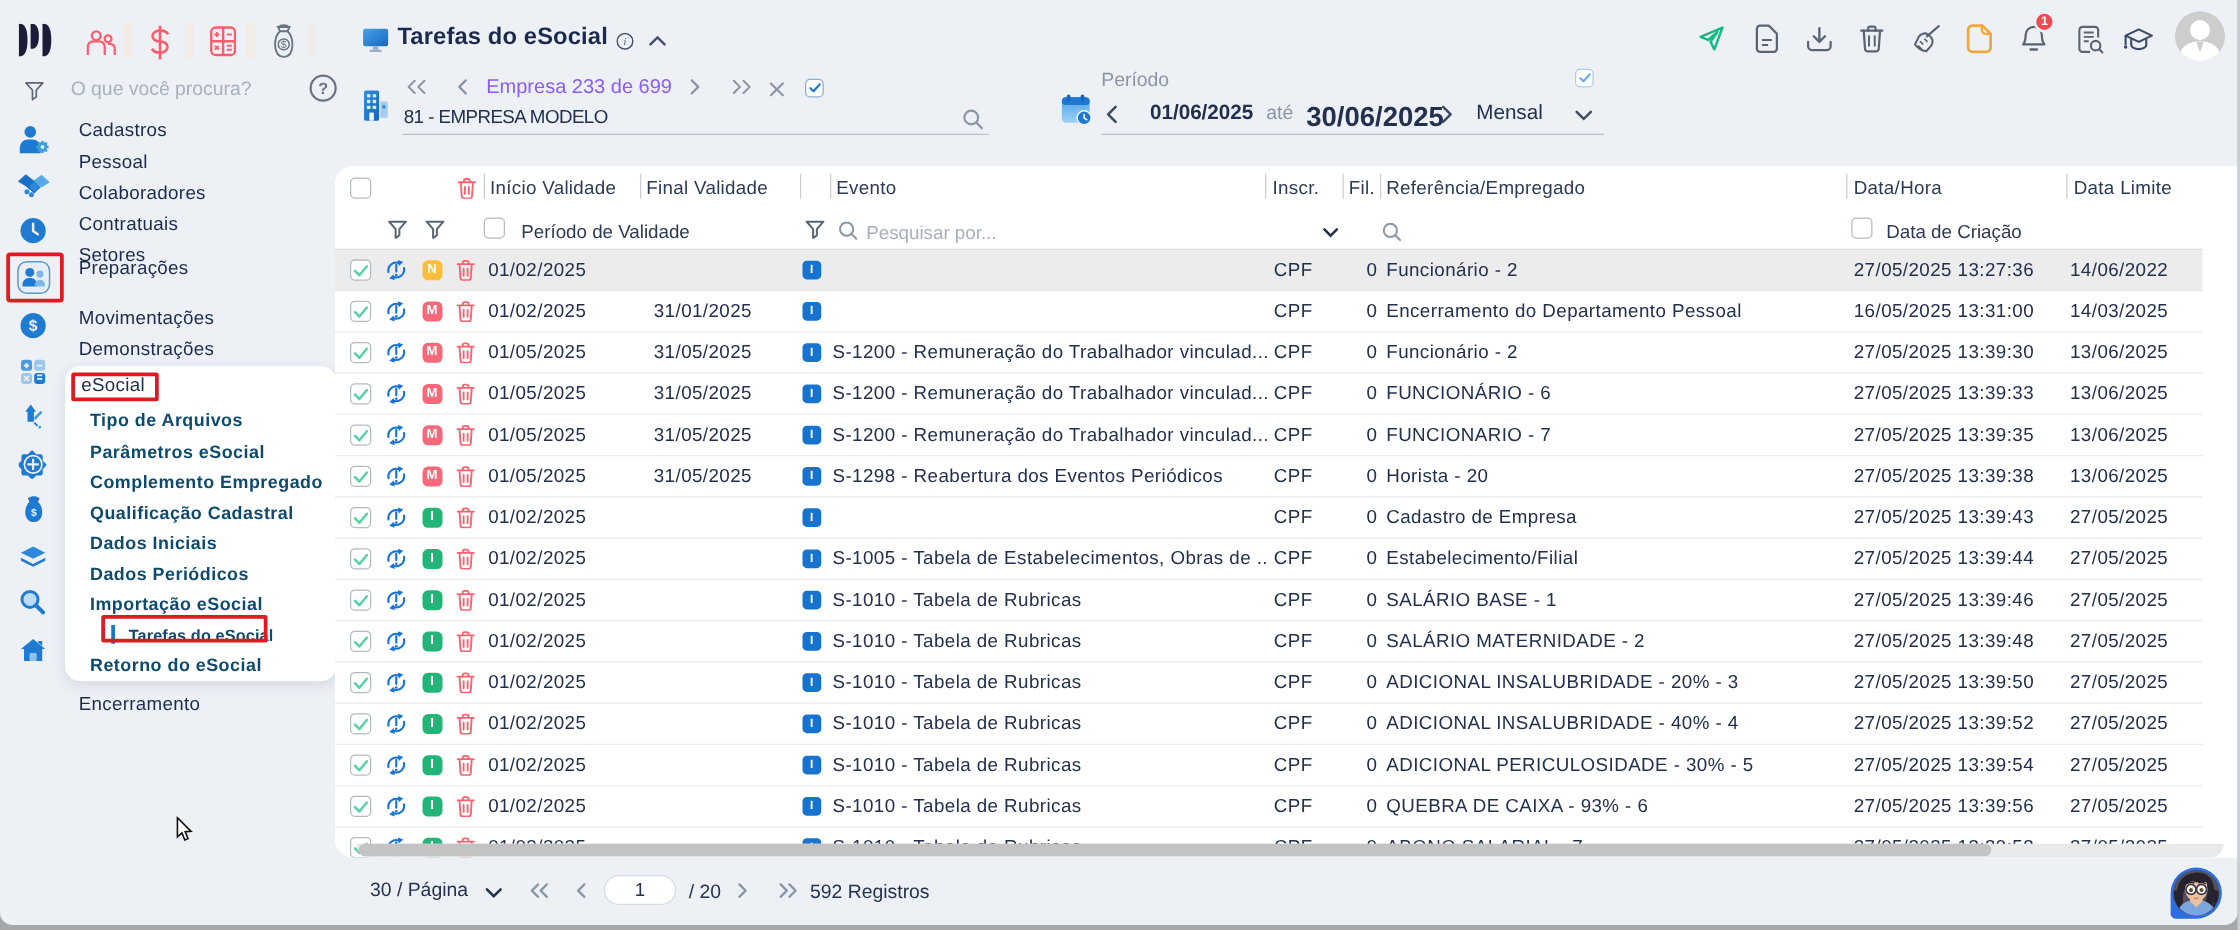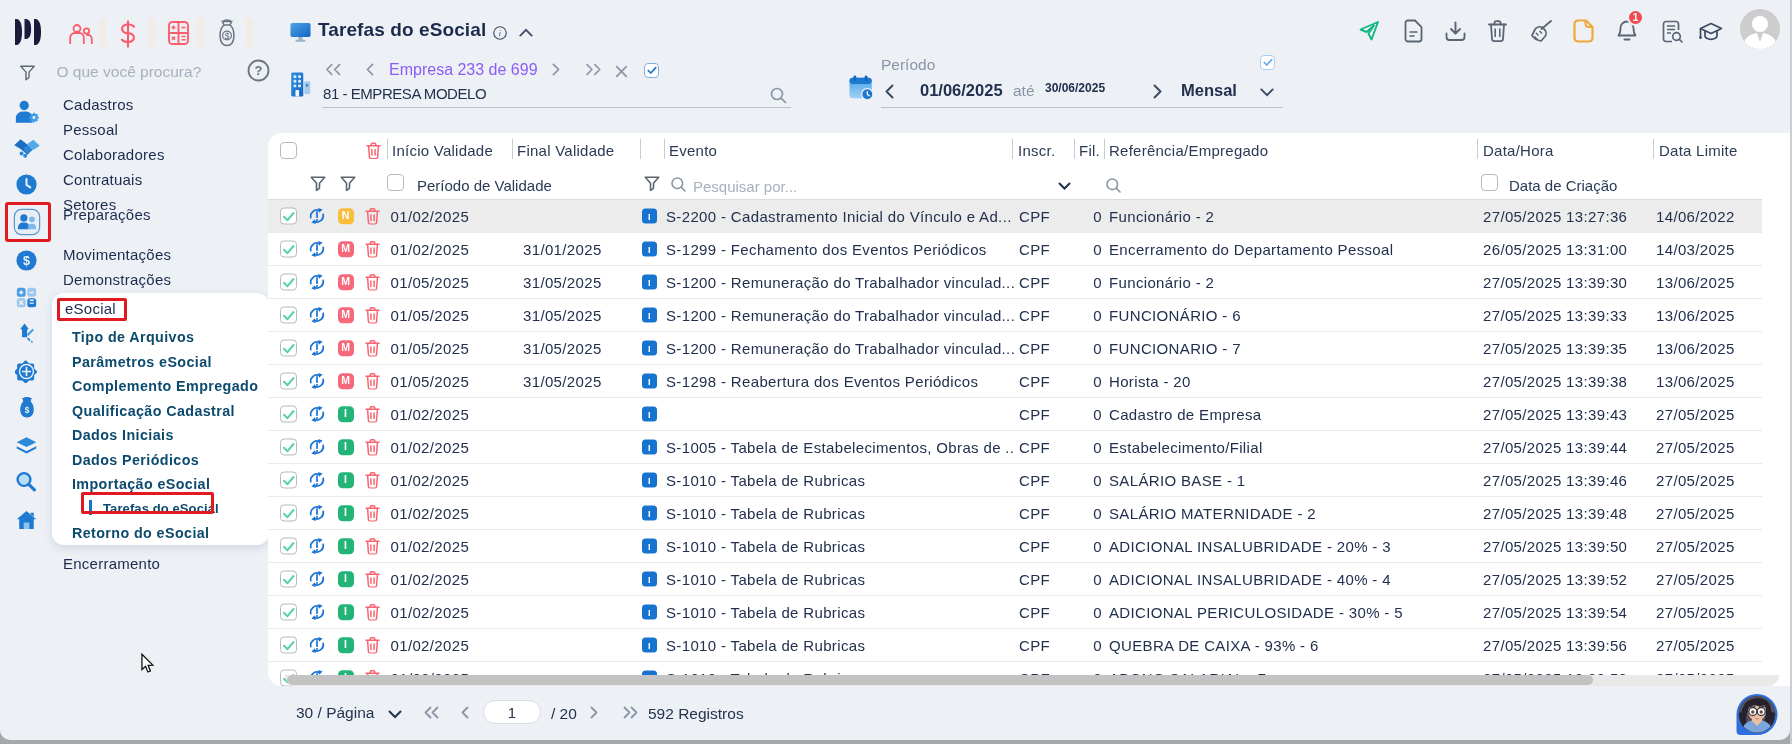--- a/index.html
+++ b/index.html
@@ -259,25 +259,25 @@
   <rect x="17.5" y="0.5" width="3.2" height="6" rx="1.6" fill="#1565c0"></rect>
   <circle cx="20.5" cy="21.5" r="6.3" fill="#1e78cf" stroke="#edf1f6" stroke-width="1.4"></circle>
   <path d="M20.5 18.5 V21.7 L22.8 23.2" stroke="#fff" stroke-width="1.4" fill="none" stroke-linecap="round"></path>
 </svg>
 <div class="abs" style="left:881px;top:55.5px;font-size:15.5px;color:#8b95a5">Período</div>
 <svg class="abs" style="left:884px;top:84px" width="11" height="15" viewBox="0 0 11 15" fill="none" stroke="#3d4a63" stroke-width="2" stroke-linecap="round" stroke-linejoin="round">
   <path d="M8.5 1.5 L2.5 7.5 L8.5 13.5"></path>
 </svg>
 <div class="abs" style="left:920px;top:80.5px;font-size:16.5px;font-weight:bold;color:#22304e">01/06/2025</div>
 <div class="abs" style="left:1013px;top:81.5px;font-size:15.5px;color:#8b95a5">até</div>
-<div class="abs" style="left:1045px;top:80.5px;font-size:12px;font-weight:bold;color:#22304e">30/06/2025</div>
+<div class="abs" style="left:1045px;top:80.5px;font-size:22px;font-weight:bold;color:#22304e">30/06/2025</div>
 <svg class="abs" style="left:1152px;top:84px" width="11" height="15" viewBox="0 0 11 15" fill="none" stroke="#3d4a63" stroke-width="2" stroke-linecap="round" stroke-linejoin="round">
   <path d="M2.5 1.5 L8.5 7.5 L2.5 13.5"></path>
 </svg>
-<div class="abs" style="left:1181px;top:81px;font-size:16.5px;font-weight:bold;color:#22304e">Mensal</div>
+<div class="abs" style="left:1181px;top:81px;font-size:16.5px;font-weight:normal;color:#22304e">Mensal</div>
 <svg class="abs" style="left:1260px;top:88px" width="14" height="9" viewBox="0 0 16 10" fill="none" stroke="#3d4a63" stroke-width="2.2" stroke-linecap="round">
   <path d="M1.5 1.5 L8 8 L14.5 1.5"></path>
 </svg>
 <div class="abs" style="left:1260px;top:55px;width:15px;height:15px;border:1.5px solid #abcdf0;border-radius:4px;background:#fff"></div>
 <svg class="abs" style="left:1262.5px;top:58px" width="10" height="9" viewBox="0 0 12 10" fill="none" stroke="#64a8e8" stroke-width="2" stroke-linecap="round" stroke-linejoin="round">
       <path d="M1.5 5 L4.5 8 L10.5 1.5"></path>
     </svg>
 <div class="abs" style="left:881px;top:107px;width:402px;height:1px;background:#b9c0ca"></div>
 
 <svg class="abs" style="left:1358px;top:20px" width="22" height="22" viewBox="0 0 22 22" fill="none" stroke="#13b884" stroke-width="1.9" stroke-linejoin="round">
@@ -418,21 +418,20 @@
           </svg>
         </span>
         <span class="bdg" style="background:#fbbe3b">N</span>
         <span class="trs">
           <svg width="15" height="17" viewBox="0 0 15 17">
             <use href="#rtrash"></use>
           </svg>
         </span>
         <span class="d1">01/02/2025</span>
         <span class="ib">I</span>
-        <span class="ev">S-2200 - Cadastramento Inicial do Vínculo e Ad...</span>
         <span class="cpf">CPF</span>
         <span class="fil">0</span>
         <span class="ref">Funcionário - 2</span>
         <span class="dh">27/05/2025 13:27:36</span>
         <span class="dl">14/06/2022</span>
       </div>
 <div class="row" style="top:100px">
         <span class="cb">
           <svg width="17" height="17" viewBox="0 0 17 17" style="margin:-1px 0 0 -1px">
             <use href="#chk"></use>
@@ -445,25 +444,24 @@
         </span>
         <span class="bdg" style="background:#f5697a">M</span>
         <span class="trs">
           <svg width="15" height="17" viewBox="0 0 15 17">
             <use href="#rtrash"></use>
           </svg>
         </span>
         <span class="d1">01/02/2025</span>
         <span class="d2">31/01/2025</span>
         <span class="ib">I</span>
-        <span class="ev">S-1299 - Fechamento dos Eventos Periódicos</span>
         <span class="cpf">CPF</span>
         <span class="fil">0</span>
         <span class="ref">Encerramento do Departamento Pessoal</span>
-        <span class="dh">26/05/2025 13:31:00</span>
+        <span class="dh">16/05/2025 13:31:00</span>
         <span class="dl">14/03/2025</span>
       </div>
 <div class="row" style="top:133px">
         <span class="cb">
           <svg width="17" height="17" viewBox="0 0 17 17" style="margin:-1px 0 0 -1px">
             <use href="#chk"></use>
           </svg>
         </span>
         <span class="sy">
           <svg width="18" height="18" viewBox="0 0 18 18">

